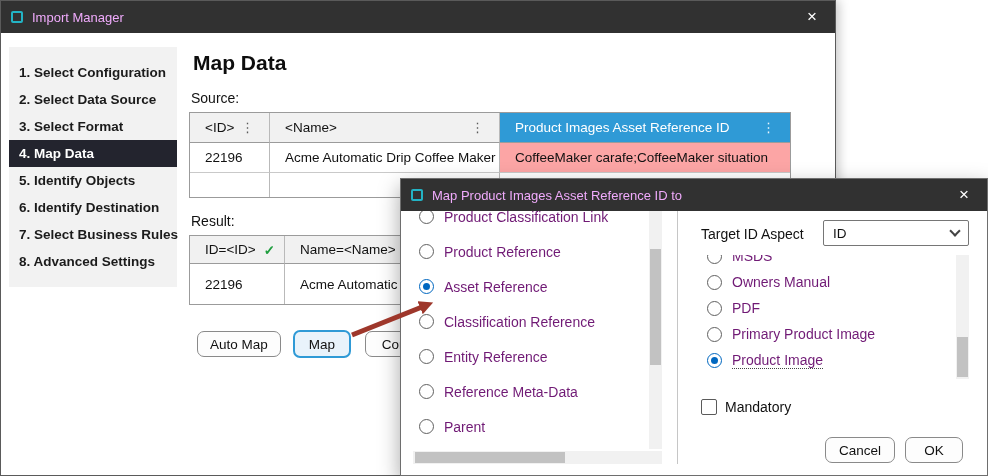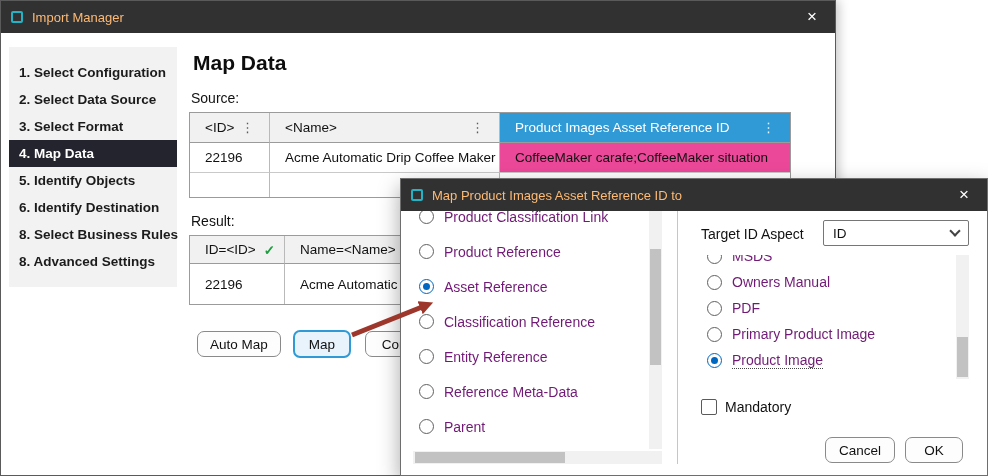--- a/index.html
+++ b/index.html
@@ -12,21 +12,21 @@
     color: #111;
   }
 
   .win { position: absolute; background: #fff; border: 1px solid #5a5a5a; }
 
   .titlebar {
     height: 32px; background: #313131;
     display: flex; align-items: center; padding-left: 10px;
   }
   .app-icon { width: 12px; height: 12px; border: 2px solid #23b3c4; border-radius: 2px; flex: none; }
-  .titlebar-title { color: #fdba74; font-size: 13px; margin-left: 9px; flex: 1; white-space: nowrap; overflow: hidden; }
+  .titlebar-title { color: #f0abfc; font-size: 13px; margin-left: 9px; flex: 1; white-space: nowrap; overflow: hidden; }
   .close-btn {
     width: 46px; height: 32px; flex: none;
     display: flex; align-items: center; justify-content: center;
     color: #fff; font-size: 17px; cursor: default;
   }
 
   
   #main-win { left: 0; top: 0; width: 836px; height: 476px; box-shadow: 3px 0 10px rgba(0,0,0,.22); }
 
   .sidebar { position: absolute; left: 8px; top: 46px; width: 168px; padding: 12px 0; background: #f2f2f2; }
@@ -48,21 +48,21 @@
   .cell:last-child { border-right: none; }
   .hrow { background: #f1f1f1; }
   .hrow .cell { border-bottom: 1px solid #9b9b9b; justify-content: space-between; }
   .srow .cell { border-bottom: 1px solid #c9c9c9; }
   .h30 { height: 30px; } .h28 { height: 28px; } .h40 { height: 40px; } .h24 { height: 24px; }
   .w1 { width: 80px; } .w2 { width: 230px; } .w3 { width: 290px; }
   .rw1 { width: 95px; } .rw2 { width: 260px; }
   .kebab { color: #5a5a5a; font-size: 13px; margin-left: 6px; flex: none; }
   .hsel { background: #2f9ad6; color: #fff; }
   .hsel .kebab { color: #eaf6ff; }
-  .csel { background: #ec4899; }
+  .csel { background: #fca5a5; }
   .check { color: #1f9e3f; font-weight: bold; margin-left: 8px; }
 
   #source-grid { left: 188px; top: 111px; }
   #result-grid { left: 188px; top: 234px; }
 
   .btn {
     position: absolute; height: 26px;
     display: flex; align-items: center; justify-content: center;
     background: #fdfdfd; border: 1px solid #8a8a8a; border-radius: 7px;
     font-size: 13.5px; color: #111; cursor: default;
@@ -148,21 +148,21 @@
     </span>
   </div>
 
   <div class="sidebar">
     <div class="side-item">1. Select Configuration</div>
     <div class="side-item">2. Select Data Source</div>
     <div class="side-item">3. Select Format</div>
     <div class="side-item selected">4. Map Data</div>
     <div class="side-item">5. Identify Objects</div>
     <div class="side-item">6. Identify Destination</div>
-    <div class="side-item">8. Select Business Rules</div>
+    <div class="side-item">7. Select Business Rules</div>
     <div class="side-item">8. Advanced Settings</div>
   </div>
 
   <div class="page-title">Map Data</div>
 
   <div class="field-label" id="source-label">Source:</div>
 
   <div class="grid" id="source-grid">
     <div class="grow hrow">
       <div class="cell h30 w1">

